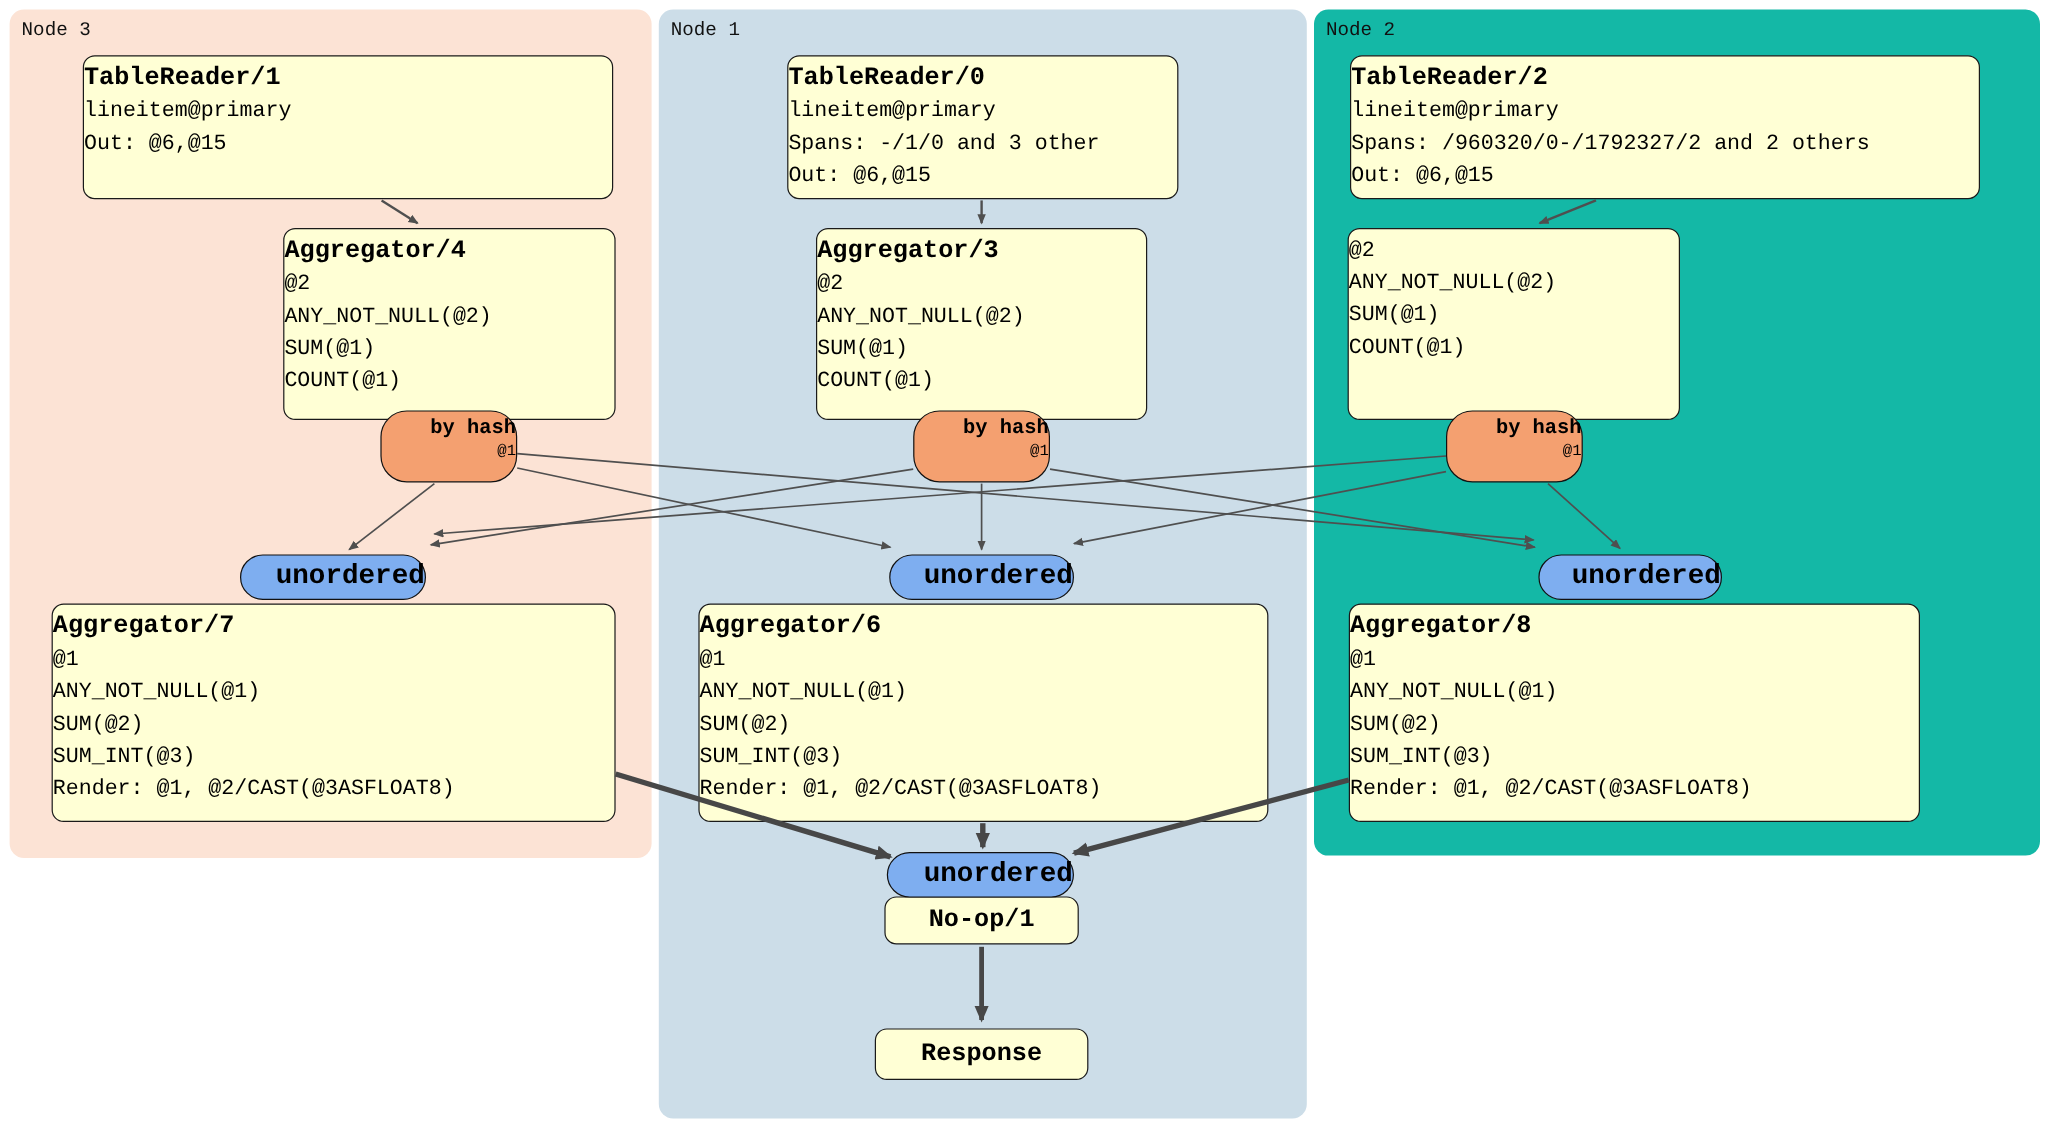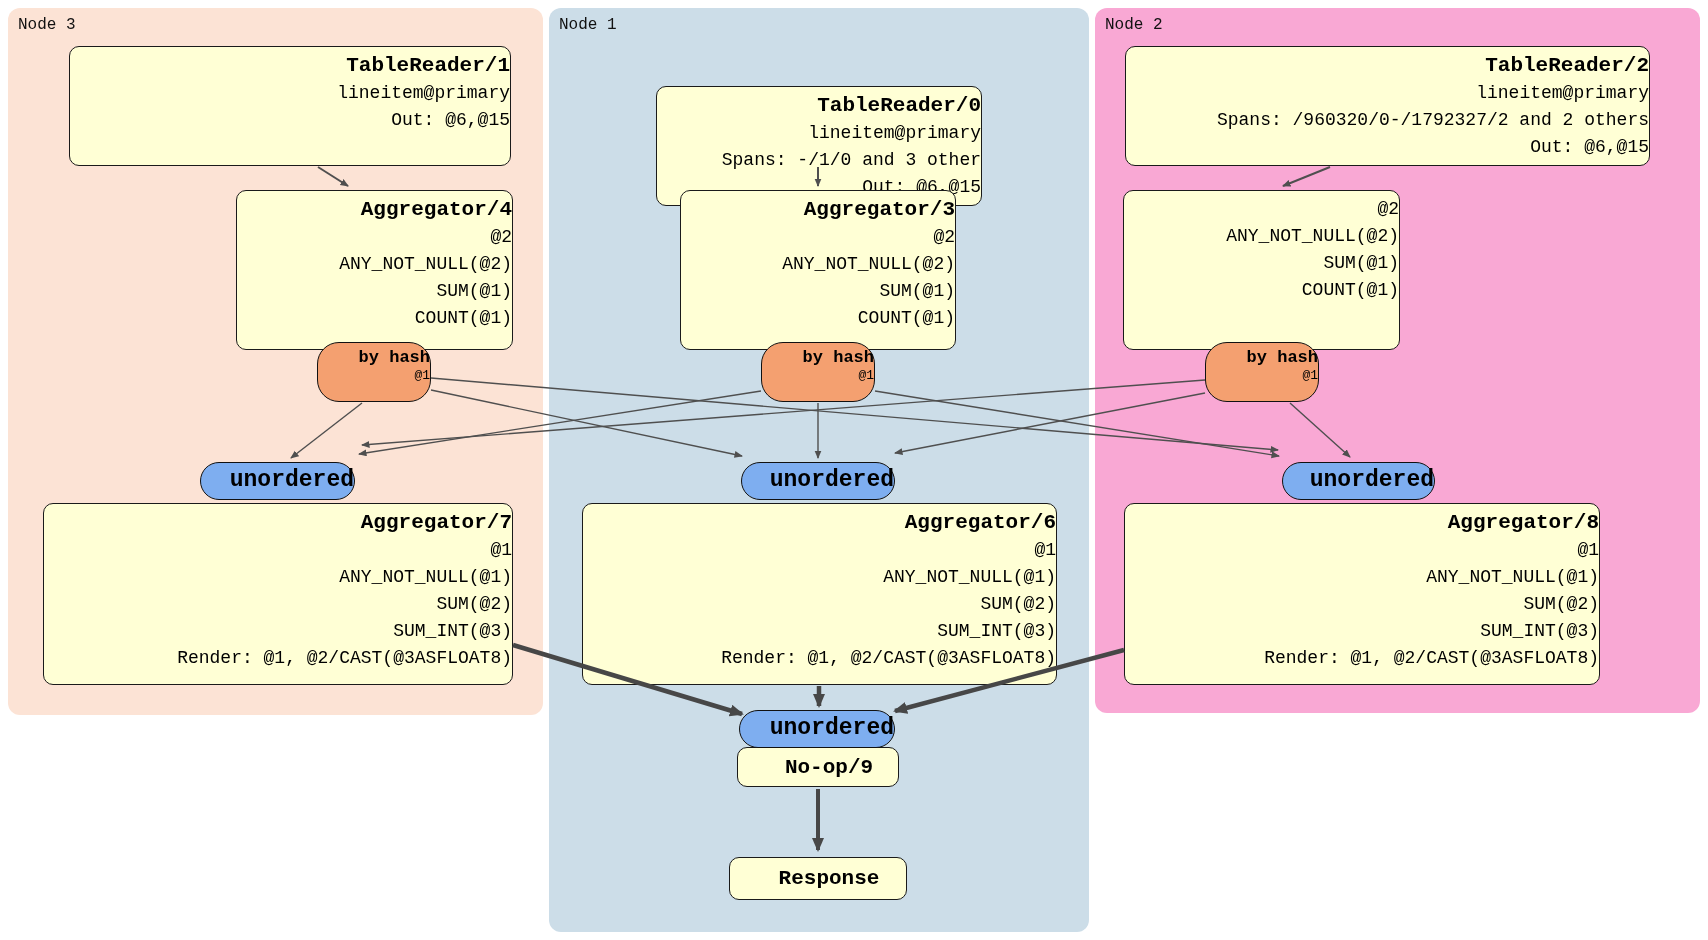--- a/index.html
+++ b/index.html
@@ -1,21 +1,21 @@
 <!DOCTYPE html>
 <html><head>
 <meta charset="utf-8">
 <style>
   html,body{margin:0;padding:0;background:#ffffff;}
   #stage{position:relative;width:1708px;height:940px;background:#ffffff;overflow:hidden;
          font-family:Liberation Mono, monospace;color:#000;}
   .region{position:absolute;border-radius:12px;z-index:0;}
   .region-label{position:absolute;top:8px;left:10px;font-size:16px;color:#111;}
   .proc{position:absolute;background:#ffffd5;border:1.6px solid #1a1a1a;border-radius:10px;
-        z-index:2;text-align:right;box-sizing:border-box;padding-top:5px;padding-left:22px;}
+        z-index:2;text-align:left;box-sizing:border-box;padding-top:5px;}
   .ptitle{font-size:21px;font-weight:bold;line-height:28px;white-space:nowrap;}
   .pline{font-size:18px;line-height:27px;white-space:nowrap;}
   .pill{position:absolute;border:1.6px solid #111;z-index:4;text-align:right;box-sizing:border-box;}
   .router{background:#f4a070;border-radius:22px;padding-top:5px;}
   .router .rlabel{font-size:17px;font-weight:bold;line-height:20px;}
   .router .rdetail{font-size:13px;line-height:16px;}
   .sync{background:#7eaef0;border-radius:19px;font-size:23px;font-weight:bold;line-height:34px;}
   .tbox{display:flex;align-items:center;justify-content:center;padding-top:0;}
   .tbox .ptitle{line-height:normal;}
   #edges{position:absolute;left:0;top:0;z-index:3;pointer-events:none;}
@@ -24,30 +24,30 @@
 <body>
 
 <div id="stage">
 
   <div class="region" style="left:8px;top:8px;width:535px;height:707px;background:#fce3d5;">
     <div class="region-label">Node 3</div>
   </div>
   <div class="region" style="left:549px;top:8px;width:540px;height:924px;background:#ccdde8;">
     <div class="region-label">Node 1</div>
   </div>
-  <div class="region" style="left:1095px;top:8px;width:605px;height:705px;background:#f9a8d4;">
+  <div class="region" style="left:1095px;top:8px;width:605px;height:705px;background:#14b8a6;">
     <div class="region-label">Node 2</div>
   </div>
 
   <div class="proc" style="left:69px;top:46px;width:442px;height:120px;">
     <div class="ptitle">TableReader/1</div>
     <div class="pline">lineitem@primary</div>
     <div class="pline">Out: @6,@15</div>
   </div>
-  <div class="proc" style="left:656px;top:46px;width:326px;height:120px;margin-top:40px;">
+  <div class="proc" style="left:656px;top:46px;width:326px;height:120px;">
     <div class="ptitle">TableReader/0</div>
     <div class="pline">lineitem@primary</div>
     <div class="pline">Spans: -/1/0 and 3 other</div>
     <div class="pline">Out: @6,@15</div>
   </div>
   <div class="proc" style="left:1125px;top:46px;width:525px;height:120px;">
     <div class="ptitle">TableReader/2</div>
     <div class="pline">lineitem@primary</div>
     <div class="pline">Spans: /960320/0-/1792327/2 and 2 others</div>
     <div class="pline">Out: @6,@15</div>
@@ -93,21 +93,21 @@
   <div class="proc" style="left:1124px;top:503px;width:476px;height:182px;">
     <div class="ptitle">Aggregator/8</div>
     <div class="pline">@1</div>
     <div class="pline">ANY_NOT_NULL(@1)</div>
     <div class="pline">SUM(@2)</div>
     <div class="pline">SUM_INT(@3)</div>
     <div class="pline">Render: @1, @2/CAST(@3ASFLOAT8)</div>
   </div>
 
   <div class="proc tbox" style="left:737px;top:747px;width:162px;height:40px;">
-    <div class="ptitle">No-op/9</div>
+    <div class="ptitle">No-op/1</div>
   </div>
   <div class="proc tbox" style="left:729px;top:857px;width:178px;height:43px;">
     <div class="ptitle">Response</div>
   </div>
 
   <svg id="edges" width="1708" height="940">
     <defs>
       <marker id="ah" markerWidth="9" markerHeight="8" refX="7.5" refY="3.5" orient="auto" markerUnits="userSpaceOnUse">
         <path d="M0,0 L8.5,3.5 L0,7 z" fill="#4f4f4f"></path>
       </marker>

